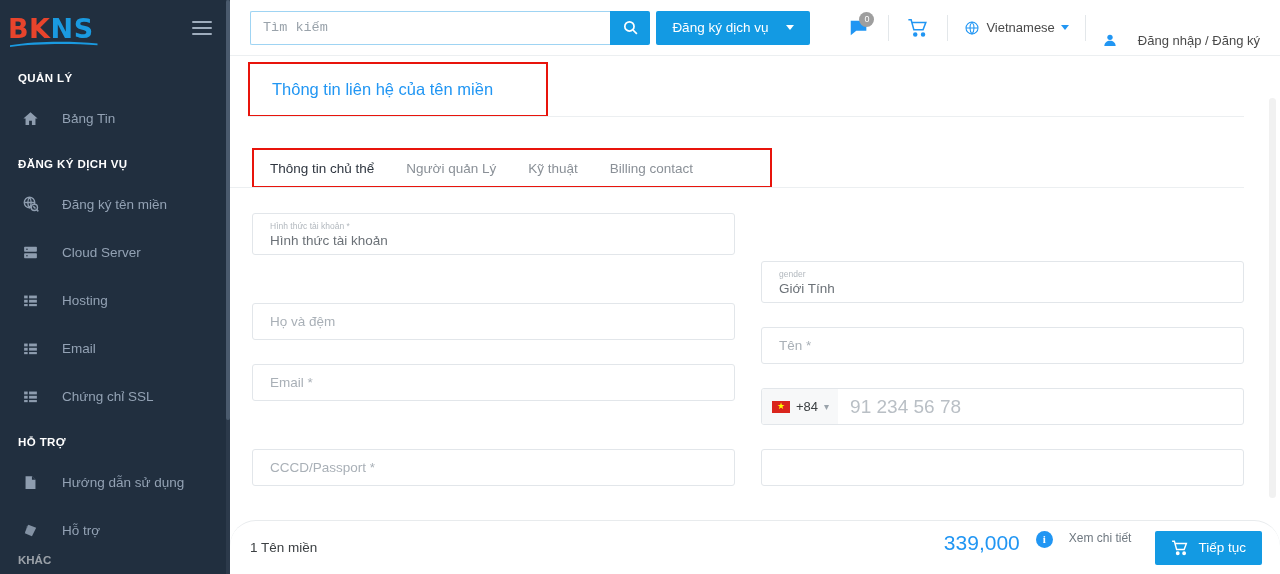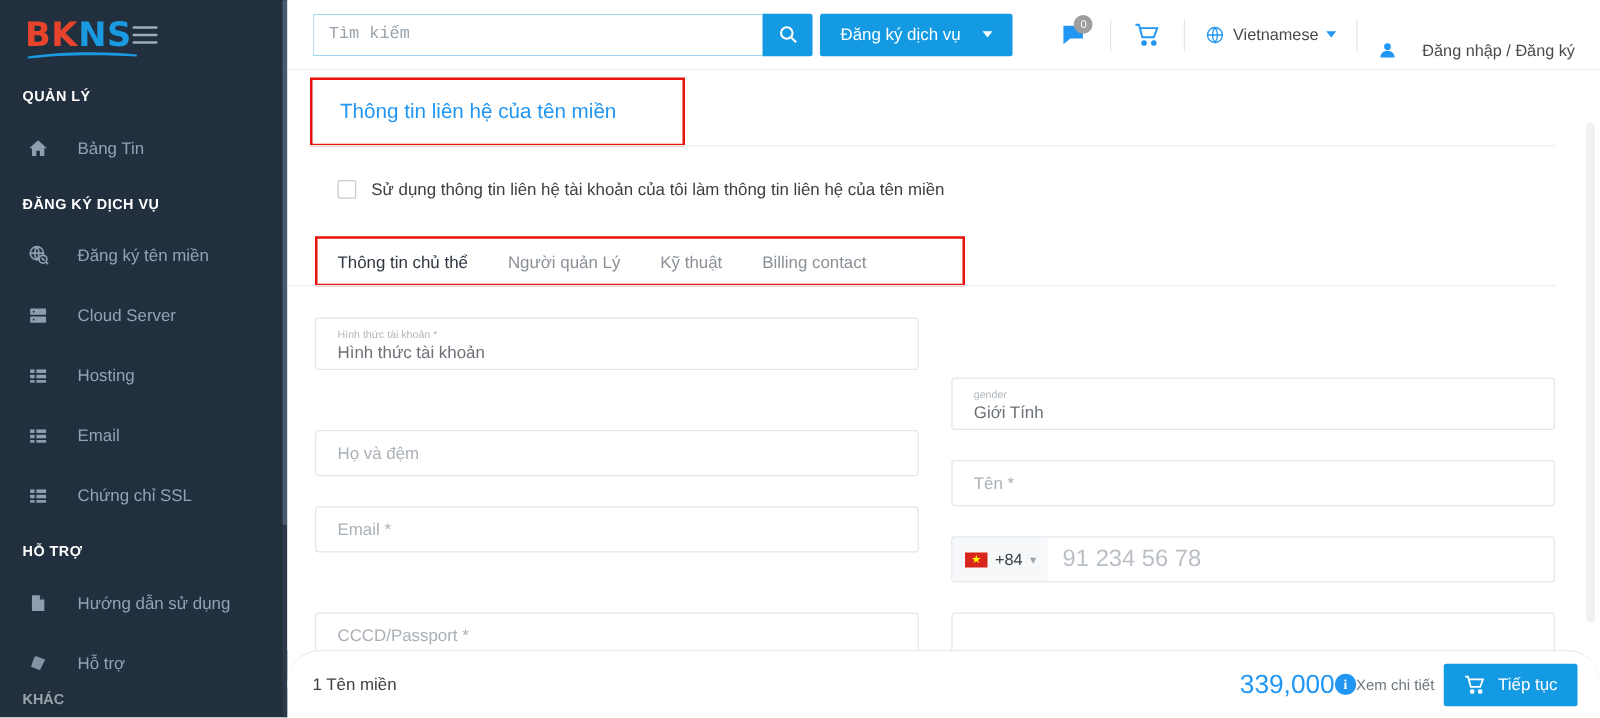--- a/index.html
+++ b/index.html
@@ -14,21 +14,21 @@
   
   .sidebar {
     width: 230px; height: 574px;
     background: #212f3f;
     flex: 0 0 230px;
     position: relative;
     overflow: hidden;
   }
   .sb-logo-row {
     height: 56px; display: flex; align-items: center;
-    padding: 0 18px 0 20px; 
+    padding: 0 18px 0 8px; justify-content: space-between;
   }
   .logo-wrap { position: relative; line-height: 1; }
   .logo-text {
     font-size: 27px; font-weight: bold; letter-spacing: .5px;
     font-family: "DejaVu Sans", sans-serif;
   }
   .logo-text .b { color: #e8442c; }
   .logo-text .k { color: #e8442c; }
   .logo-text .n { color: #1a9ae0; }
   .logo-text .s { color: #1a9ae0; }
@@ -209,21 +209,21 @@
   }
 
   
   .footer {
     height: 54px; flex: 0 0 54px; border-top: 1px solid #e8ebed;
     display: flex; align-items: center; padding: 0 18px 0 20px;
     background: #fff;
     border-radius: 26px;
   }
   .foot-left { font-size: 13.5px; color: #3c4043; }
-  .foot-right { margin-left: auto; display: flex; align-items: center; gap: 0; }
+  .foot-right { margin-left: auto; display: flex; align-items: flex-start; gap: 16px; }
   .price { font-size: 21px; color: #2196f3; }
   .info-dot {
     width: 17px; height: 17px; border-radius: 50%; background: #2196f3;
     color: #fff; font-size: 11px; font-weight: bold; display: flex;
     align-items: center; justify-content: center;
     font-family: "Liberation Serif", serif;
   }
   .detail-link { font-size: 12px; color: #6f7880; cursor: pointer; margin-right: 8px; }
   .btn-continue {
     background: #139ae3; color: #fff; border: none; height: 34px;
@@ -414,24 +414,20 @@
       </div>
     </div>
 
     <div class="content">
 
       <div class="panel-title-box">
         <div class="panel-title">Thông tin liên hệ của tên miền</div>
       </div>
       <div class="title-underline"></div>
 
-      <div class="checkbox-row">
-        <span class="cbx"></span>
-        <span class="cbx-label">Sử dụng thông tin liên hệ tài khoản của tôi làm thông tin liên hệ của tên miền</span>
-      </div>
 
       <div class="tabs-box">
         <div class="tab active">Thông tin chủ thể</div>
         <div class="tab">Người quản Lý</div>
         <div class="tab">Kỹ thuật</div>
         <div class="tab">Billing contact</div>
       </div>
       <div class="tabs-rest"></div>
 
       <div class="form-grid">

